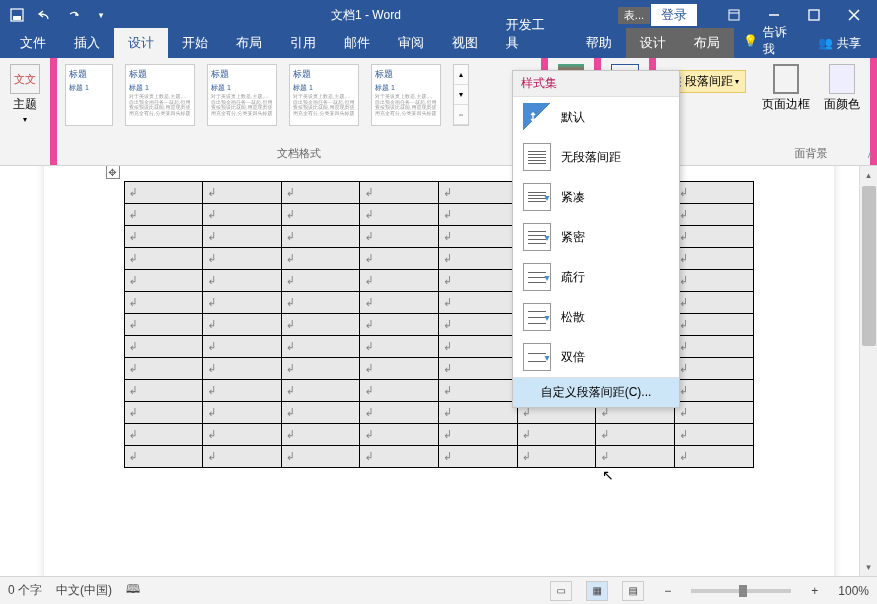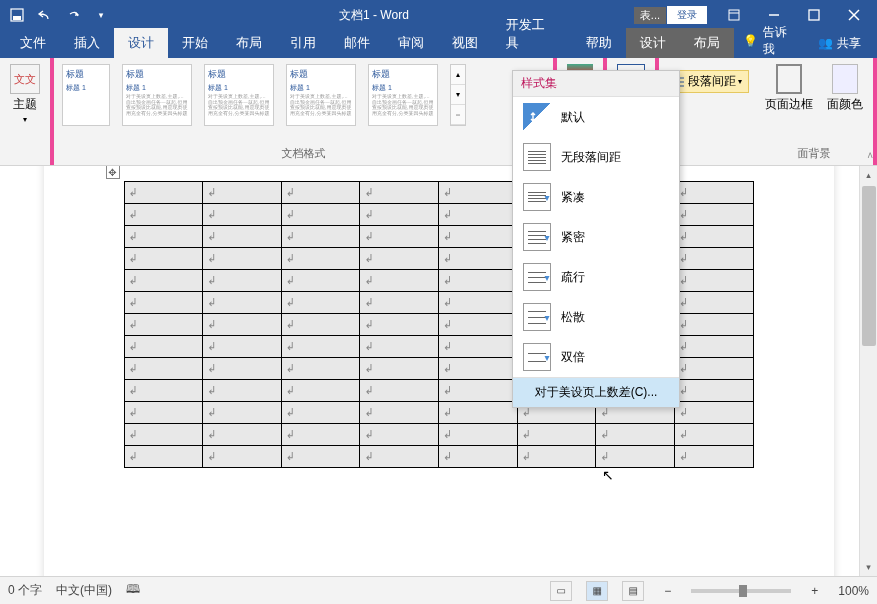--- a/index.html
+++ b/index.html
@@ -4,30 +4,30 @@
 <style>
 *{margin:0;padding:0;box-sizing:border-box;font-family:"Microsoft YaHei",SimSun,sans-serif;font-size:12px}
 body{width:877px;height:604px;background:#fff;overflow:hidden;position:relative}
 .titlebar{height:30px;background:#2b579a;display:flex;align-items:center;color:#fff;padding:0 4px}
 .titlebar .qat{display:flex;gap:2px}
 .titlebar .qat-btn{width:26px;height:26px;display:flex;align-items:center;justify-content:center;cursor:pointer}
 .titlebar .title{flex:1;text-align:center;font-size:12px}
 .titlebar .rightbtns{display:flex;gap:2px}
 .titlebar .winbtn{width:38px;height:28px;display:flex;align-items:center;justify-content:center;cursor:pointer}
 .contextual-tab{background:#666;padding:1px 6px;font-size:11px;margin-right:1px}
-.login-btn{background:#fff;color:#2b579a;padding:2px 10px;font-size:10px;margin-right:8px;cursor:pointer}
+.login-btn{background:#fff;color:#2b579a;padding:2px 10px;font-size:13px;margin-right:18px;cursor:pointer}
 .tabstrip{height:28px;background:#2b579a;display:flex;align-items:flex-end;color:#fff;padding:0 6px}
 .tab{padding:6px 14px;cursor:pointer;font-size:13px}
 .tab.active{background:#f3f3f3;color:#2b579a}
 .tab.ctx{background:#666}
 .spacer{flex:1}
 .tell{display:flex;align-items:center;gap:4px;padding:0 10px}
 .share{padding:6px 10px}
 .ribbon{height:108px;background:#f3f3f3;border-bottom:1px solid #d4d4d4;display:flex;position:relative}
-.ribbon-group{border-right:4px solid #ec4899;display:flex;flex-direction:column;justify-content:space-between;padding:4px 6px 2px}
+.ribbon-group{border-right:7px solid #ec4899;display:flex;flex-direction:column;justify-content:space-between;padding:4px 6px 2px}
 .group-label{text-align:center;font-size:11px;color:#666;padding:2px 0}
 .big-btn{display:flex;flex-direction:column;align-items:center;gap:2px;padding:2px 4px;cursor:pointer}
 .gallery{display:flex;gap:12px;padding:2px}
 .gallery-item{width:70px;height:62px;background:#fff;border:1px solid #ccc;padding:3px;overflow:hidden;cursor:pointer;font-size:7px}
 .gallery-item.theme{width:48px}
 .gallery-item .g-title{font-size:9px;color:#2b579a}
 .gallery-item .g-sub{font-size:7px;color:#2b579a;margin-top:2px}
 .gallery-item .g-body{font-size:5px;color:#999;line-height:1.1;margin-top:1px}
 .gallery-scroll{width:16px;display:flex;flex-direction:column;border:1px solid #ccc;background:#fafafa}
 .gallery-scroll div{flex:1;display:flex;align-items:center;justify-content:center;font-size:8px;cursor:pointer;border-bottom:1px solid #ddd}
@@ -291,21 +291,21 @@
   <div class="dd-item">
       <div class="dd-icon">
         <div class="dd-lines" style="gap:7px">
           <span></span>
           <span></span>
         </div>
         <span class="dd-arrow" style="position:absolute;margin-left:20px">▾</span>
       </div>
       <span>双倍</span>
     </div>
-  <div class="dd-custom hover"><span>对于美设页上数差(C)...</span></div>
+  <div class="dd-custom hover"><span>自定义段落间距(C)...</span></div>
 </div>
 <div style="position:absolute;top:467px;left:602px;font-size:14px;z-index:101">↖</div>
 
 <div class="doc-area">
   <div class="page">
     <div class="table-anchor">✥</div>
     <table class="doc-table">
       <tbody id="tbody">
           <tr>
             <td>↲</td>

